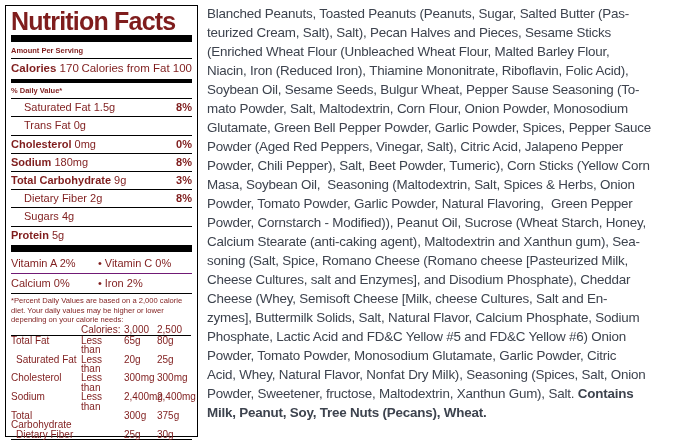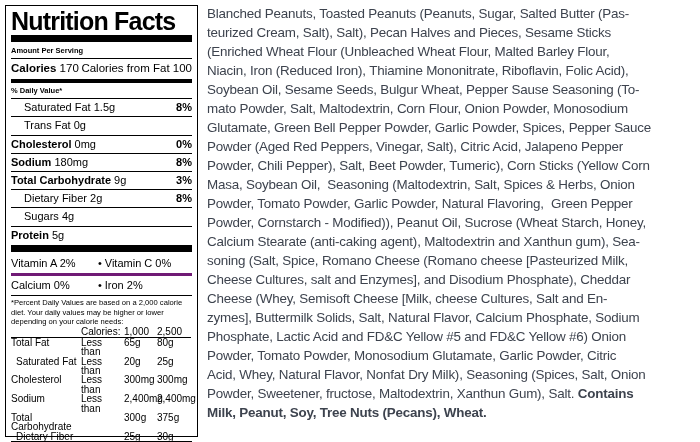--- a/index.html
+++ b/index.html
@@ -4,38 +4,38 @@
 <style>
   html,body{margin:0;padding:0;}
   body{
     width:700px;height:442px;background:#ffffff;position:relative;
     font-family:"Liberation Sans", sans-serif;overflow:hidden;
   }
   
   .nf-label{
     position:absolute;left:5px;top:5px;width:193px;height:432px;
     border:1px solid #000;box-sizing:border-box;padding:2px 5px 3px 5px;
-    color:#000000;background:#fff;
+    color:#7f1d1d;background:#fff;
   }
   .nf-title{font-size:25px;font-weight:bold;letter-spacing:-0.8px;line-height:1.05;margin:0;white-space:nowrap;}
   .nf-serving{font-size:11px;margin:1px 0 3px 0;}
   .bar{background:#000;}
   .bar-thick{height:7px;margin:1px 0 2px 0;}
   .bar-med{height:4px;margin:2px 0 1px 0;}
   .nf-aps{font-size:7.5px;font-weight:bold;padding:2px 0 3px 0;}
   .hairline{border-top:1px solid #000;height:0;}
   .cal-row{display:flex;justify-content:space-between;font-size:11.5px;padding:3px 0 3px 0;border-top:1px solid #000;}
   .cal-left b{font-weight:bold;}
   .dv-head{font-size:7.5px;font-weight:bold;text-align:left;padding:2px 0 3px 0;}
   .n-row{display:flex;justify-content:space-between;font-size:11px;padding:2px 0 2px 0;border-top:1px solid #000;line-height:1.2;}
   .n-row.indent{padding-left:13px;}
   .n-row .dv{font-weight:bold;}
   .n-row b{font-weight:bold;}
   .vit-row{display:flex;font-size:11px;padding:3px 0 3px 0;line-height:1.2;}
-  .vit-row + .vit-row{border-top:3px solid #701a75;}
+  .vit-row + .vit-row{border-top:1px solid #701a75;}
   .vit-row .vleft{width:48%;}
   .footnote{font-size:7.6px;line-height:9.4px;padding:2px 0 1px 0;}
   .fine-table{display:grid;grid-template-columns:70px 43px 33px 34px;font-size:10px;line-height:9.4px;}
   .fine-table .span-all{grid-column:1 / -1;}
   .fine-table .ind{padding-left:5px;}
   .cpg{font-size:7.6px;line-height:9.4px;padding-top:2px;}
   .cpg-vals{text-align:center;}
   
   .ingredients{
     position:absolute;left:207px;top:4px;width:491px;height:436px;
@@ -102,21 +102,21 @@
     <span class="vleft">Calcium 0%</span>
     <span>• Iron 2%</span>
   </div>
 
   <div class="hairline"></div>
   <div class="footnote">*Percent Daily Values are based on a 2,000 calorie diet. Your daily values may be higher or lower depending on your calorie needs:</div>
 
   <div class="fine-table">
     <span></span>
     <span>Calories:</span>
-    <span>1,000</span>
+    <span>3,000</span>
     <span>2,500</span>
     <span class="span-all hairline"></span>
     <span>Total Fat</span>
     <span>Less than</span>
     <span>65g</span>
     <span>80g</span>
     <span class="ind">Saturated Fat</span>
     <span>Less than</span>
     <span>20g</span>
     <span>25g</span>

